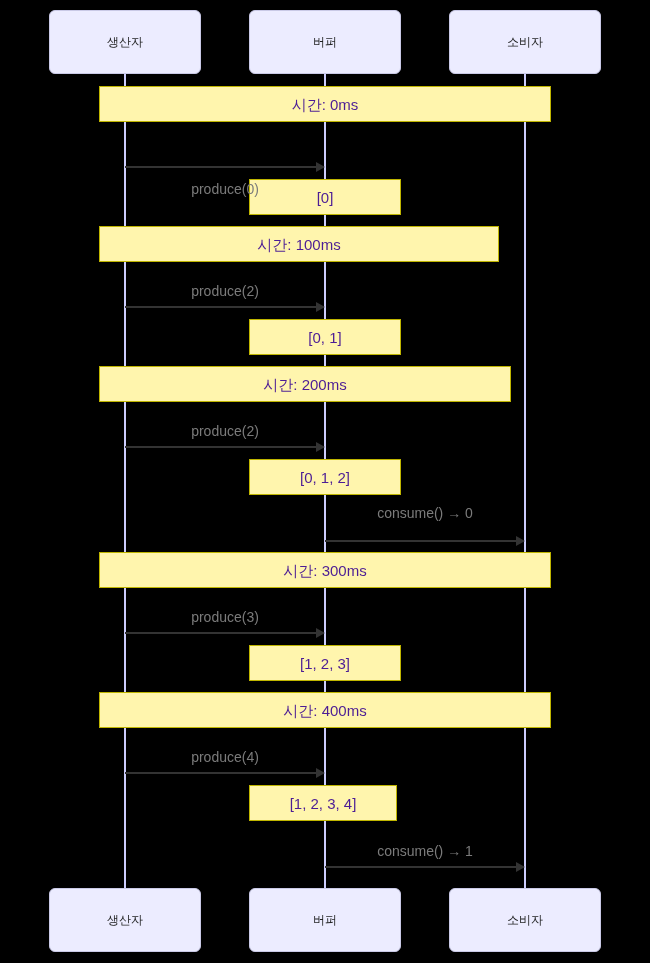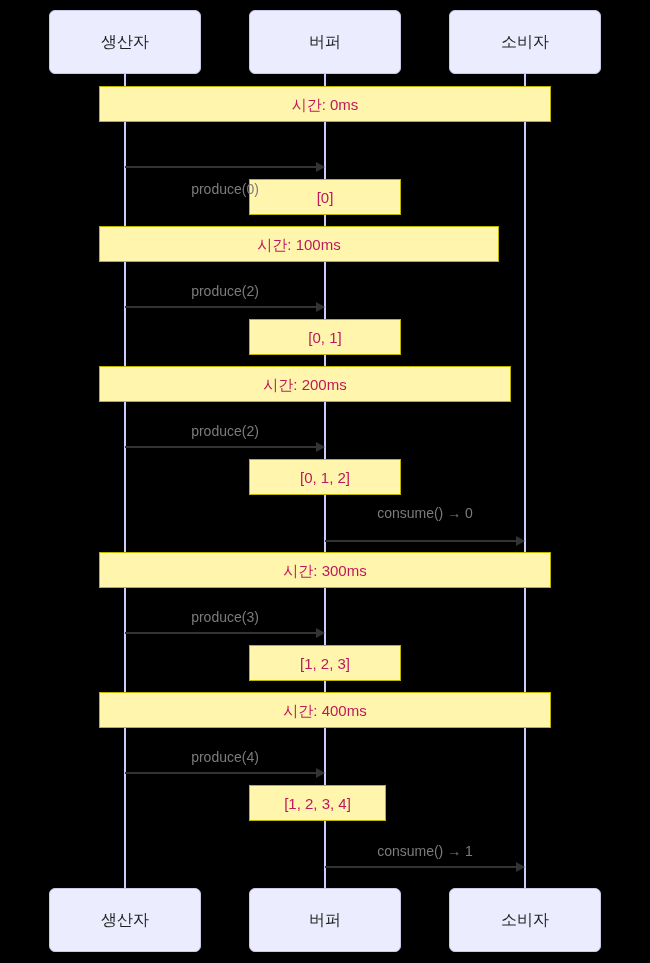--- a/index.html
+++ b/index.html
@@ -32,38 +32,38 @@
     height: 64px;
     box-sizing: border-box;
     background: #ececff;
     border: 1px solid #c9c9e6;
     border-radius: 6px;
     display: flex;
     align-items: center;
     justify-content: center;
   }
   .participant .plabel {
-    font-size: 16px;
+    font-size: 12px;
     color: #1f2020;
     line-height: 1;
   }
 
   
   .note {
     position: absolute;
     box-sizing: border-box;
     background: #fff5ad;
     border: 1px solid #bfb500;
     display: flex;
     align-items: center;
     justify-content: center;
   }
   .note .nlabel {
     font-size: 15px;
-    color: #be185d;
+    color: #4c1d95;
     line-height: 1;
   }
   .note-time { height: 36px; }
   .note-buffer { height: 36px; }
 
   
   .msg-line {
     position: absolute;
     height: 2px;
     background: #333333;
@@ -132,21 +132,21 @@
       </div>
       <div class="note note-buffer" style="left: 249px; top: 319px; width: 152px;">
         <span class="nlabel">[0, 1]</span>
       </div>
       <div class="note note-buffer" style="left: 249px; top: 459px; width: 152px;">
         <span class="nlabel">[0, 1, 2]</span>
       </div>
       <div class="note note-buffer" style="left: 249px; top: 645px; width: 152px;">
         <span class="nlabel">[1, 2, 3]</span>
       </div>
-      <div class="note note-buffer" style="left: 249px; top: 785px; width: 137px;">
+      <div class="note note-buffer" style="left: 249px; top: 785px; width: 148px;">
         <span class="nlabel">[1, 2, 3, 4]</span>
       </div>
     </div>
 
   <div id="messages">
       <div class="msg-line" style="left: 125px; top: 166px; width: 191px;"></div>
       <div class="msg-head" style="left: 316px; top: 162px;"></div>
       <div class="msg-label" style="left: 225px; top: 142px; margin-top: 40px;">produce(0)</div>
       <div class="msg-line" style="left: 125px; top: 306px; width: 191px;"></div>
       <div class="msg-head" style="left: 316px; top: 302px;"></div>

